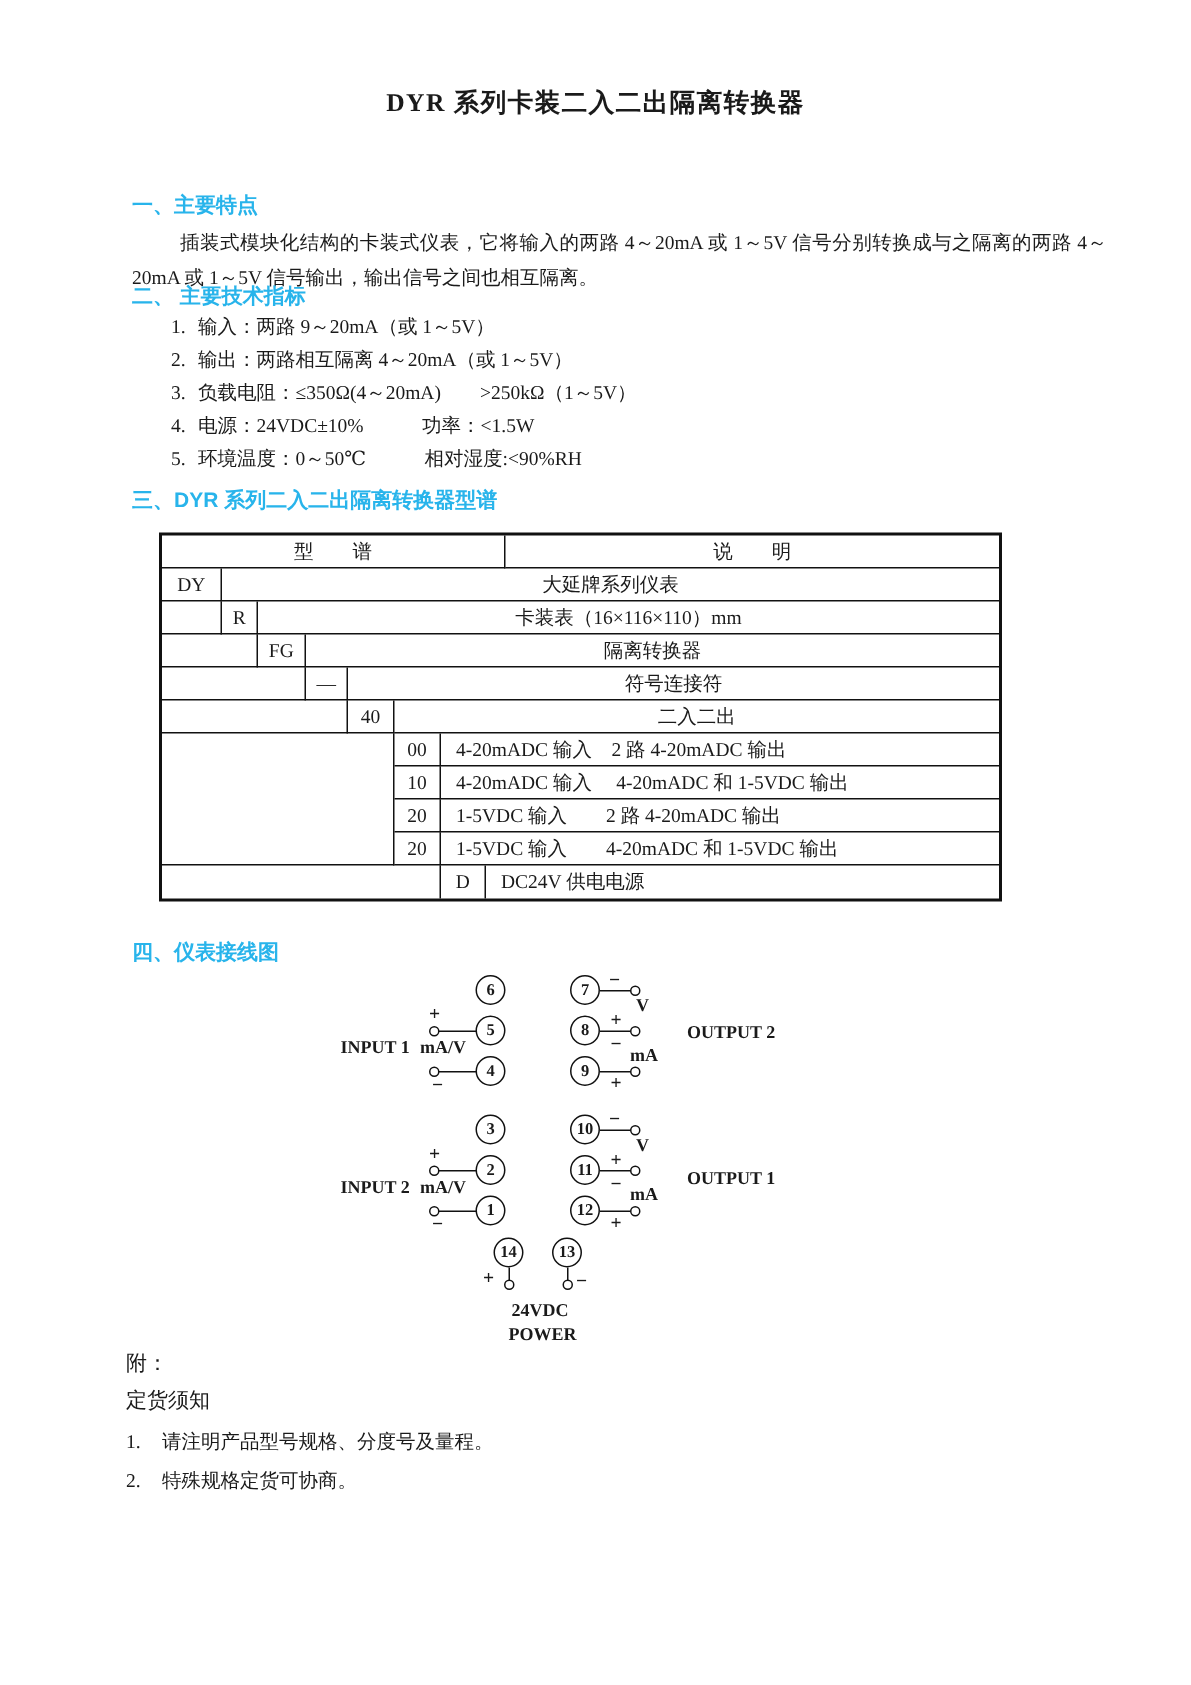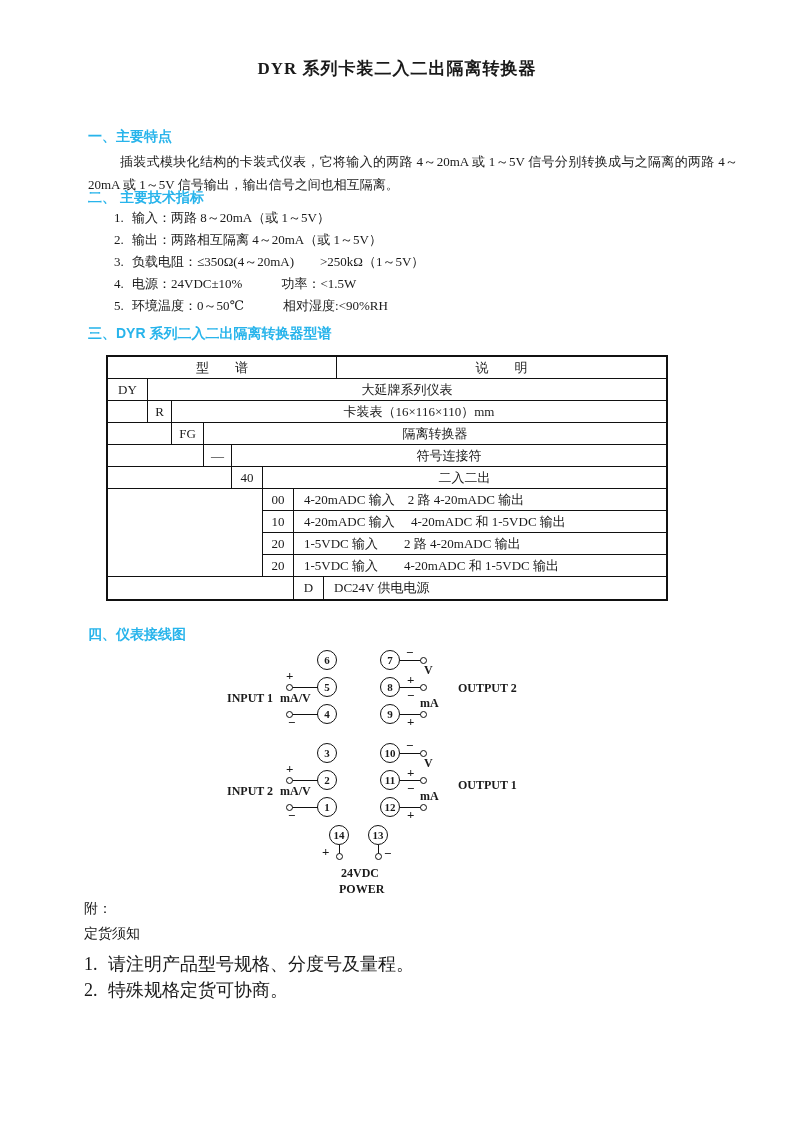--- a/index.html
+++ b/index.html
@@ -51,36 +51,36 @@
   .wire-v { position:absolute; width:0; border-left:1px solid #111; }
   .dot {
     position:absolute; width:5px; height:5px; border:1px solid #111;
     border-radius:50%; background:#fff;
   }
   .dlabel {
     position:absolute; font-size:12px; font-weight:bold; white-space:nowrap;
   }
   .sign { position:absolute; font-size:13px; font-weight:bold; line-height:12px; }
   
-  .note { position:absolute; left:84px; font-size:18px; white-space:nowrap; }
+  .note { position:absolute; left:84px; font-size:13px; white-space:nowrap; }
   .note .num { display:inline-block; width:24px; }
 </style>
 </head>
 <body>
 
 <div class="page">
 
   <div class="title">DYR 系列卡装二入二出隔离转换器</div>
 
   <h2 class="sec-heading" style="top:128px">一、主要特点</h2>
   <p class="para">插装式模块化结构的卡装式仪表，它将输入的两路 4～20mA 或 1～5V 信号分别转换成与之隔离的两路 4～20mA 或 1～5V 信号输出，输出信号之间也相互隔离。</p>
 
   <h2 class="sec-heading" style="top:189px">二、 主要技术指标</h2>
   <div class="spec-line" style="top:209px">
-    <span class="num">1.</span><span>输入：两路 8～20mA（或 1～5V）</span>
+    <span class="num">1.</span><span>输入：两路 9～20mA（或 1～5V）</span>
   </div>
   <div class="spec-line" style="top:231px">
     <span class="num">2.</span><span>输出：两路相互隔离 4～20mA（或 1～5V）</span>
   </div>
   <div class="spec-line" style="top:253px">
     <span class="num">3.</span><span>负载电阻：≤350Ω(4～20mA)　　&gt;250kΩ（1～5V）</span>
   </div>
   <div class="spec-line" style="top:275px">
     <span class="num">4.</span><span>电源：24VDC±10%　　　功率：&lt;1.5W</span>
   </div>

